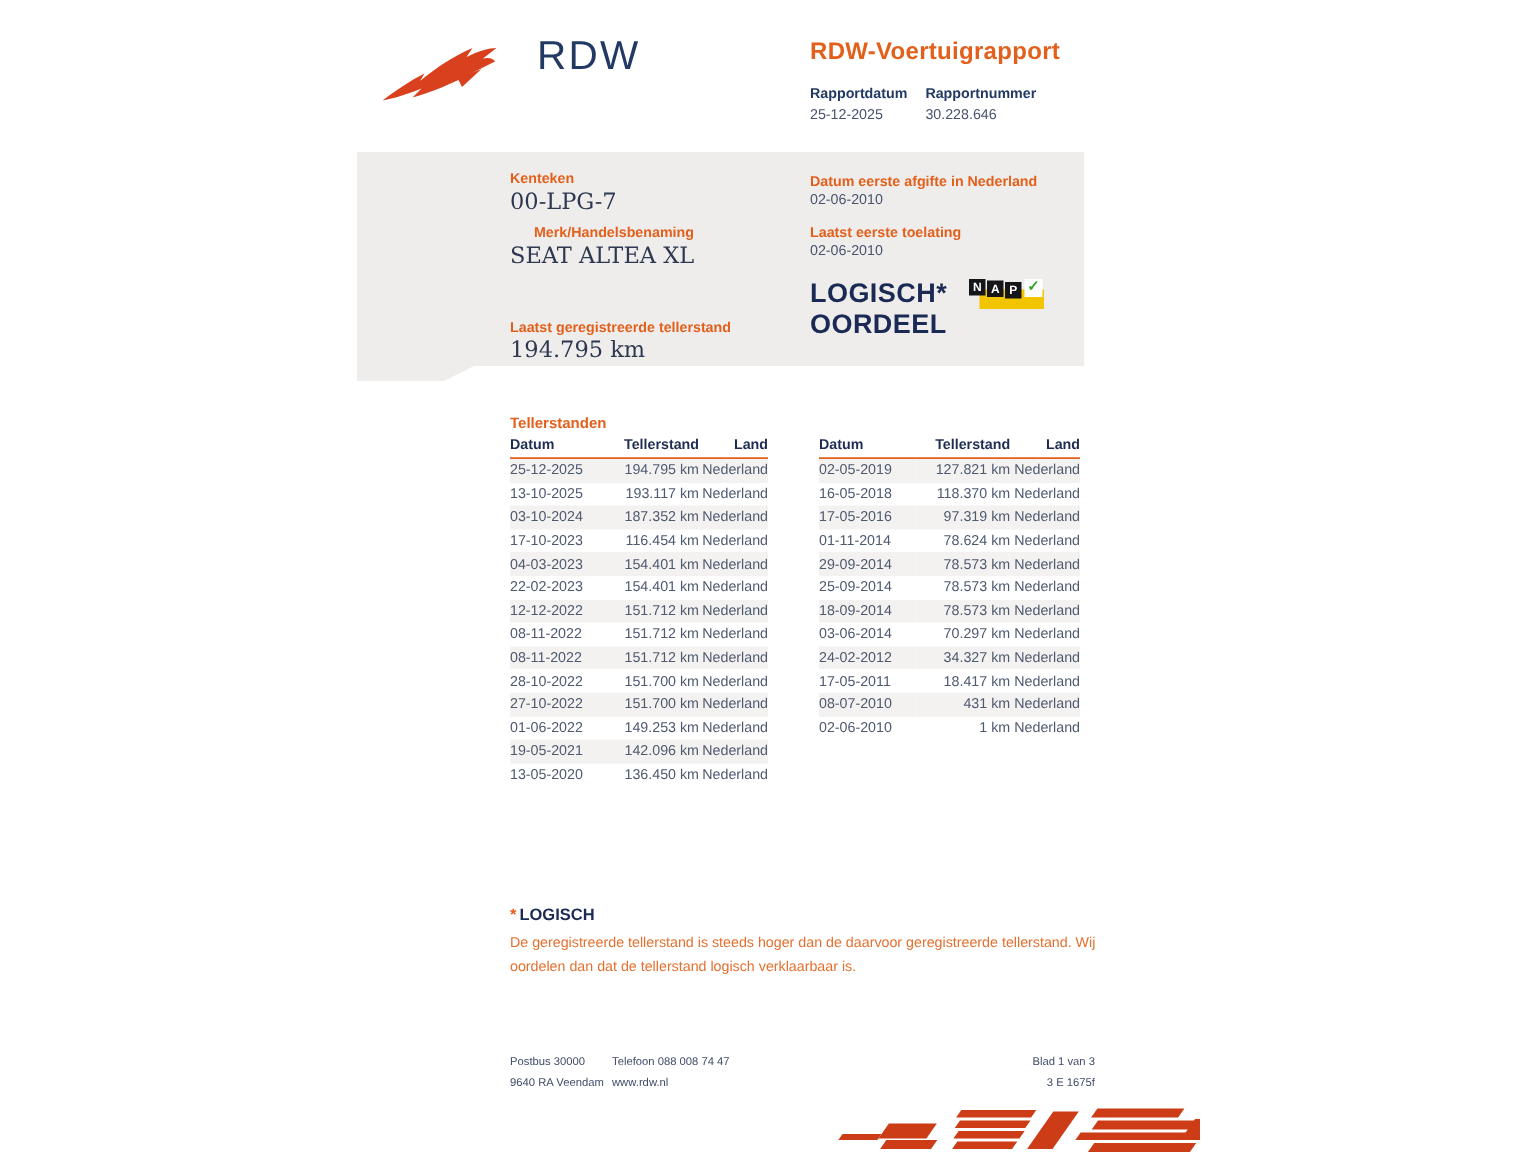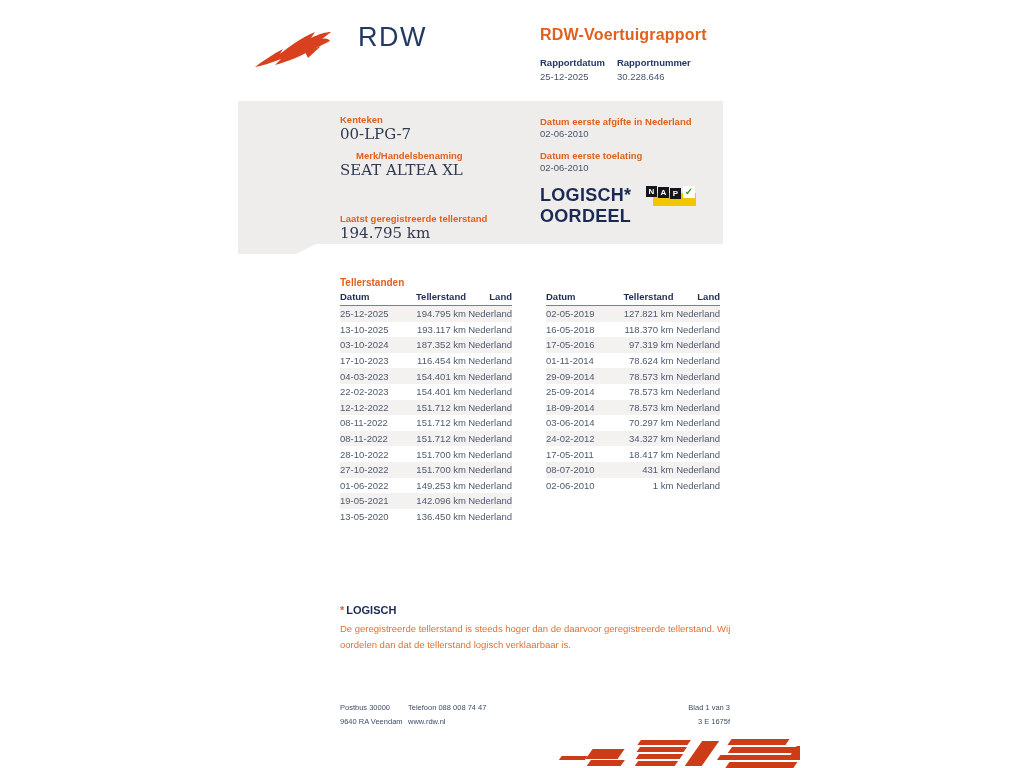--- a/index.html
+++ b/index.html
@@ -94,21 +94,21 @@
 
   <div class="f-label" style="left:102px; top:49px;margin-left:16px;">Merk/Handelsbenaming</div>
   <div class="f-serif" style="left:102px; top:60px;">SEAT ALTEA XL</div>
 
   <div class="f-label" style="left:102px; top:112px;text-align:right;">Laatst geregistreerde tellerstand</div>
   <div class="f-serif" style="left:102px; top:123px;">194.795 km</div>
 
   <div class="f-label" style="left:302px; top:15px;">Datum eerste afgifte in Nederland</div>
   <div class="f-small" style="left:302px; top:27px;">02-06-2010</div>
 
-  <div class="f-label" style="left:302px; top:49px;">Datum eerste toelating</div>
+  <div class="f-label" style="left:302px; top:49px;">Laatst eerste toelating</div>
   <div class="f-small" style="left:302px; top:61px;">02-06-2010</div>
 
   <div class="oordeel">
     <div>LOGISCH*</div>
     <div>OORDEEL</div>
   </div>
 
   <div class="nap">
     <div class="nap-yellow"></div>
     <div class="nap-box" style="left:0;  top:1px;">N</div>

